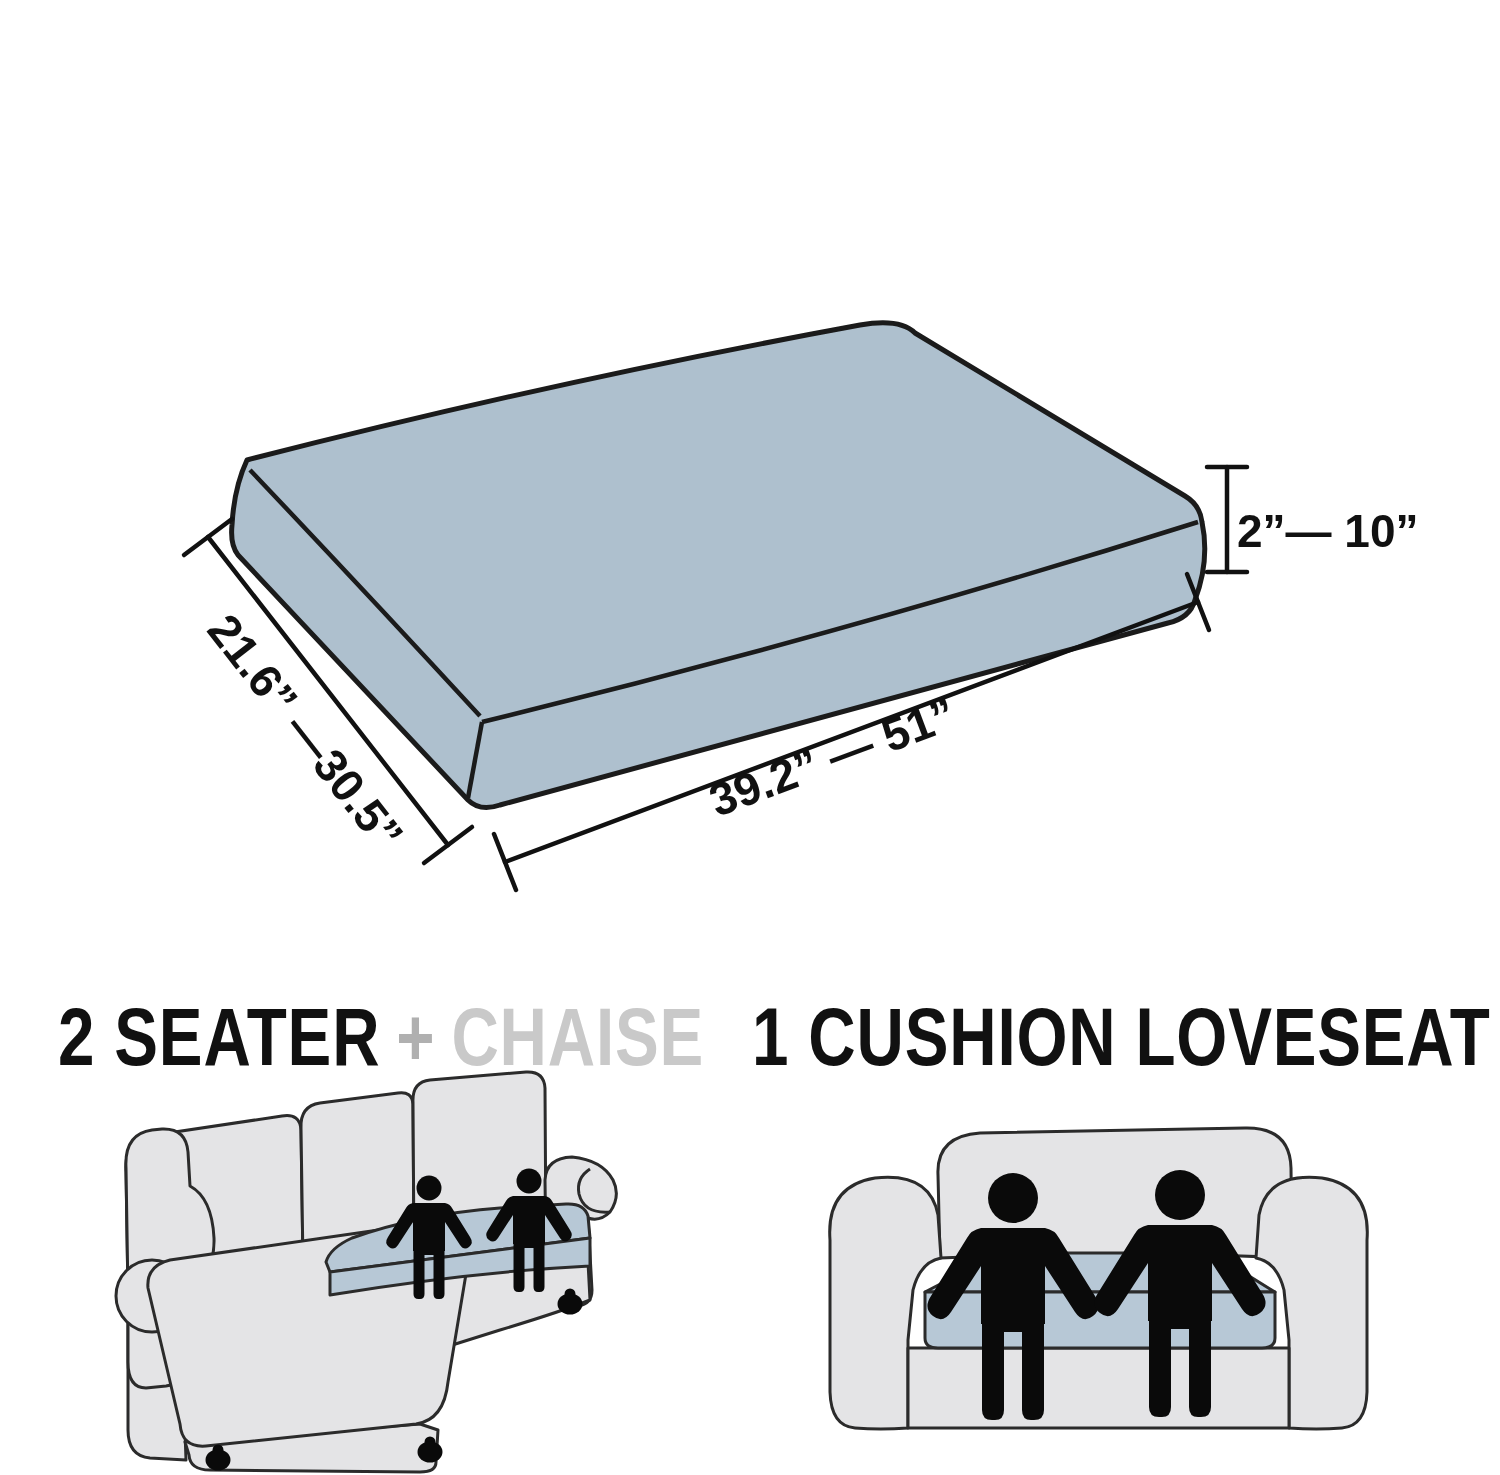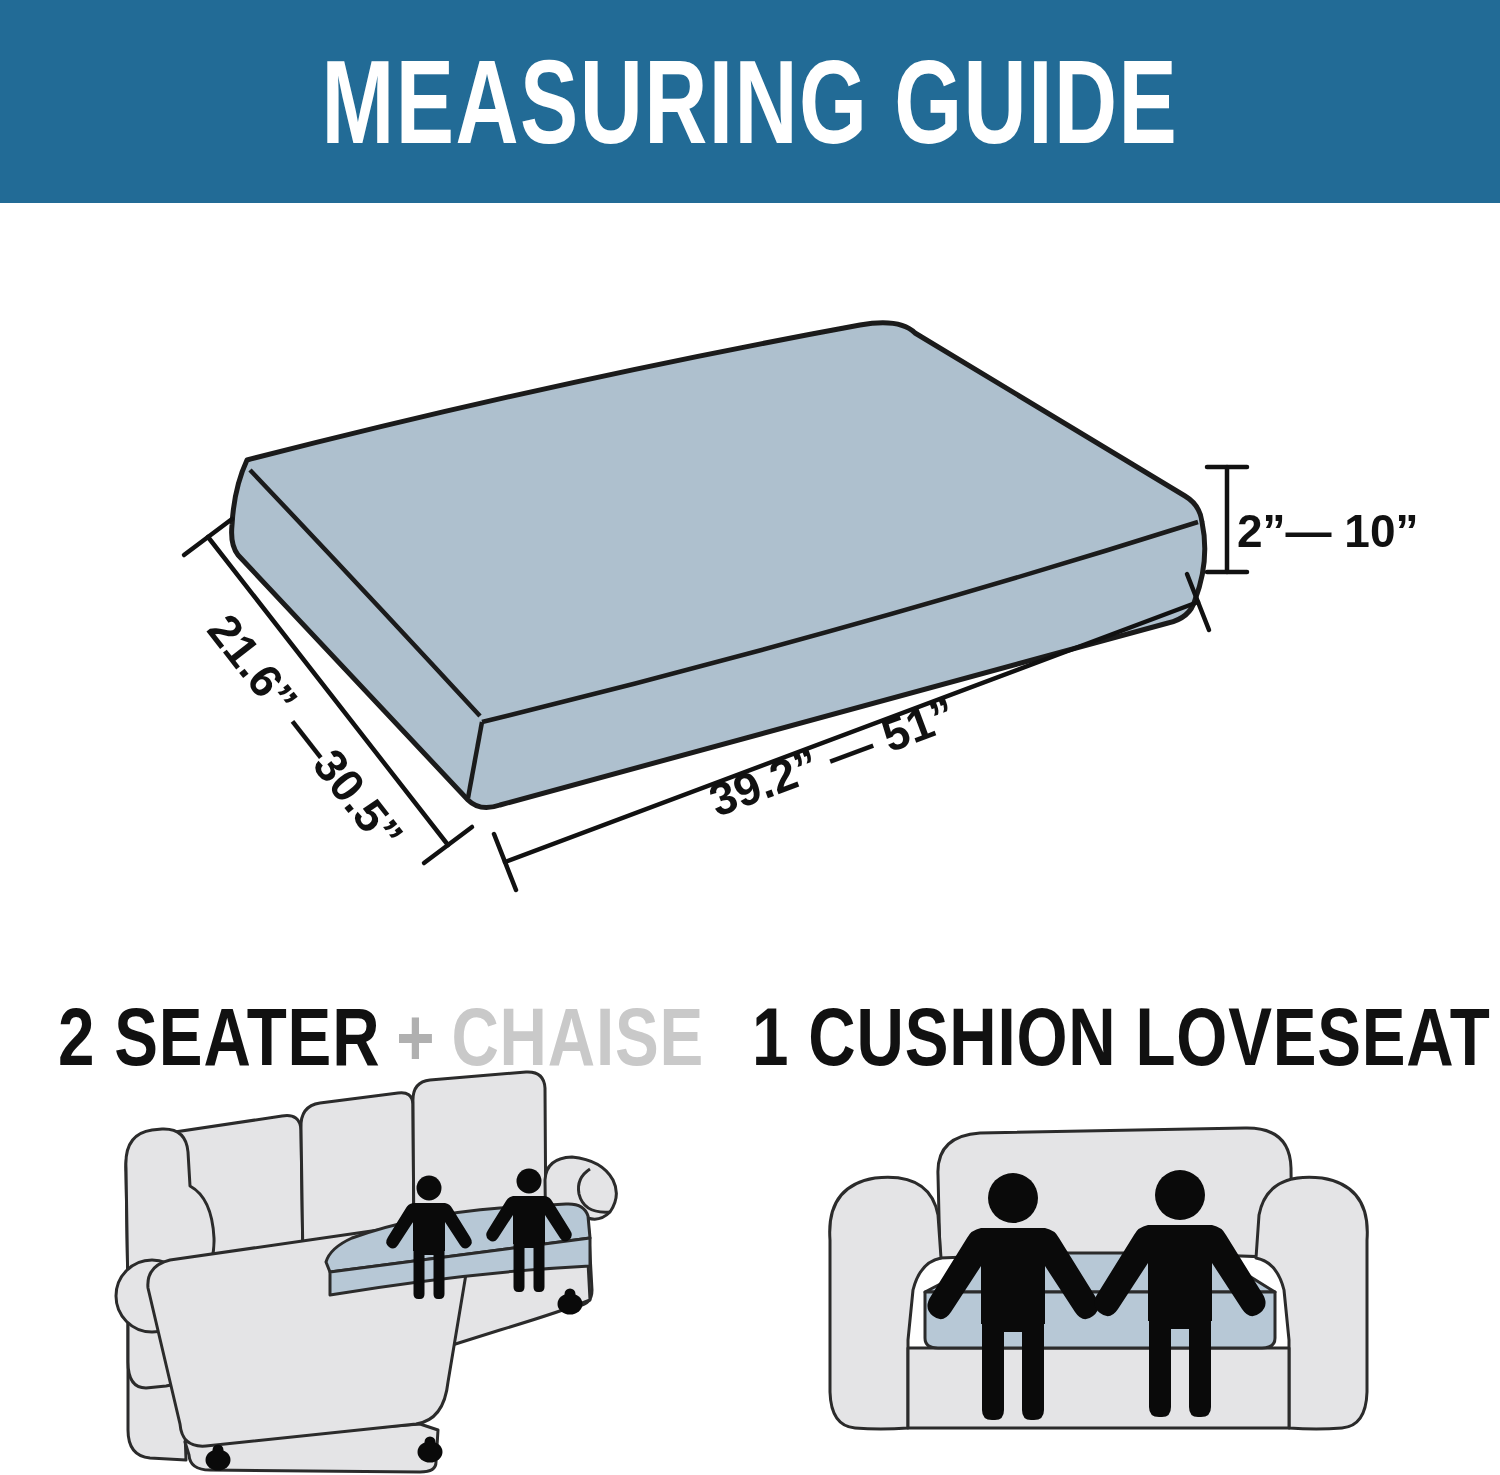--- a/index.html
+++ b/index.html
@@ -26,23 +26,20 @@
   .tt-black  { color:#111111; margin-right:20px; }
   .tt-plus   { color:#b0b0b0; margin-right:20px; }
   .tt-chaise { color:#c9c9c9; }
   .dim-label { font-weight:bold; font-size:46px; fill:#111111; font-family:"Liberation Sans", sans-serif; }
 </style>
 </head>
 <body>
 
 <div class="canvas">
 
-  <header class="banner">
-    <h1 class="title">MEASURING GUIDE</h1>
-  </header>
 
   <div class="section-title section-title--left">
     <span class="tt-black">2 SEATER</span><span class="tt-plus">+</span><span class="tt-chaise">CHAISE</span>
   </div>
 
   <div class="section-title section-title--right">
     <span>1 CUSHION LOVESEAT</span>
   </div>
 
   <svg class="art" width="1500" height="1475" viewBox="0 0 1500 1475">

